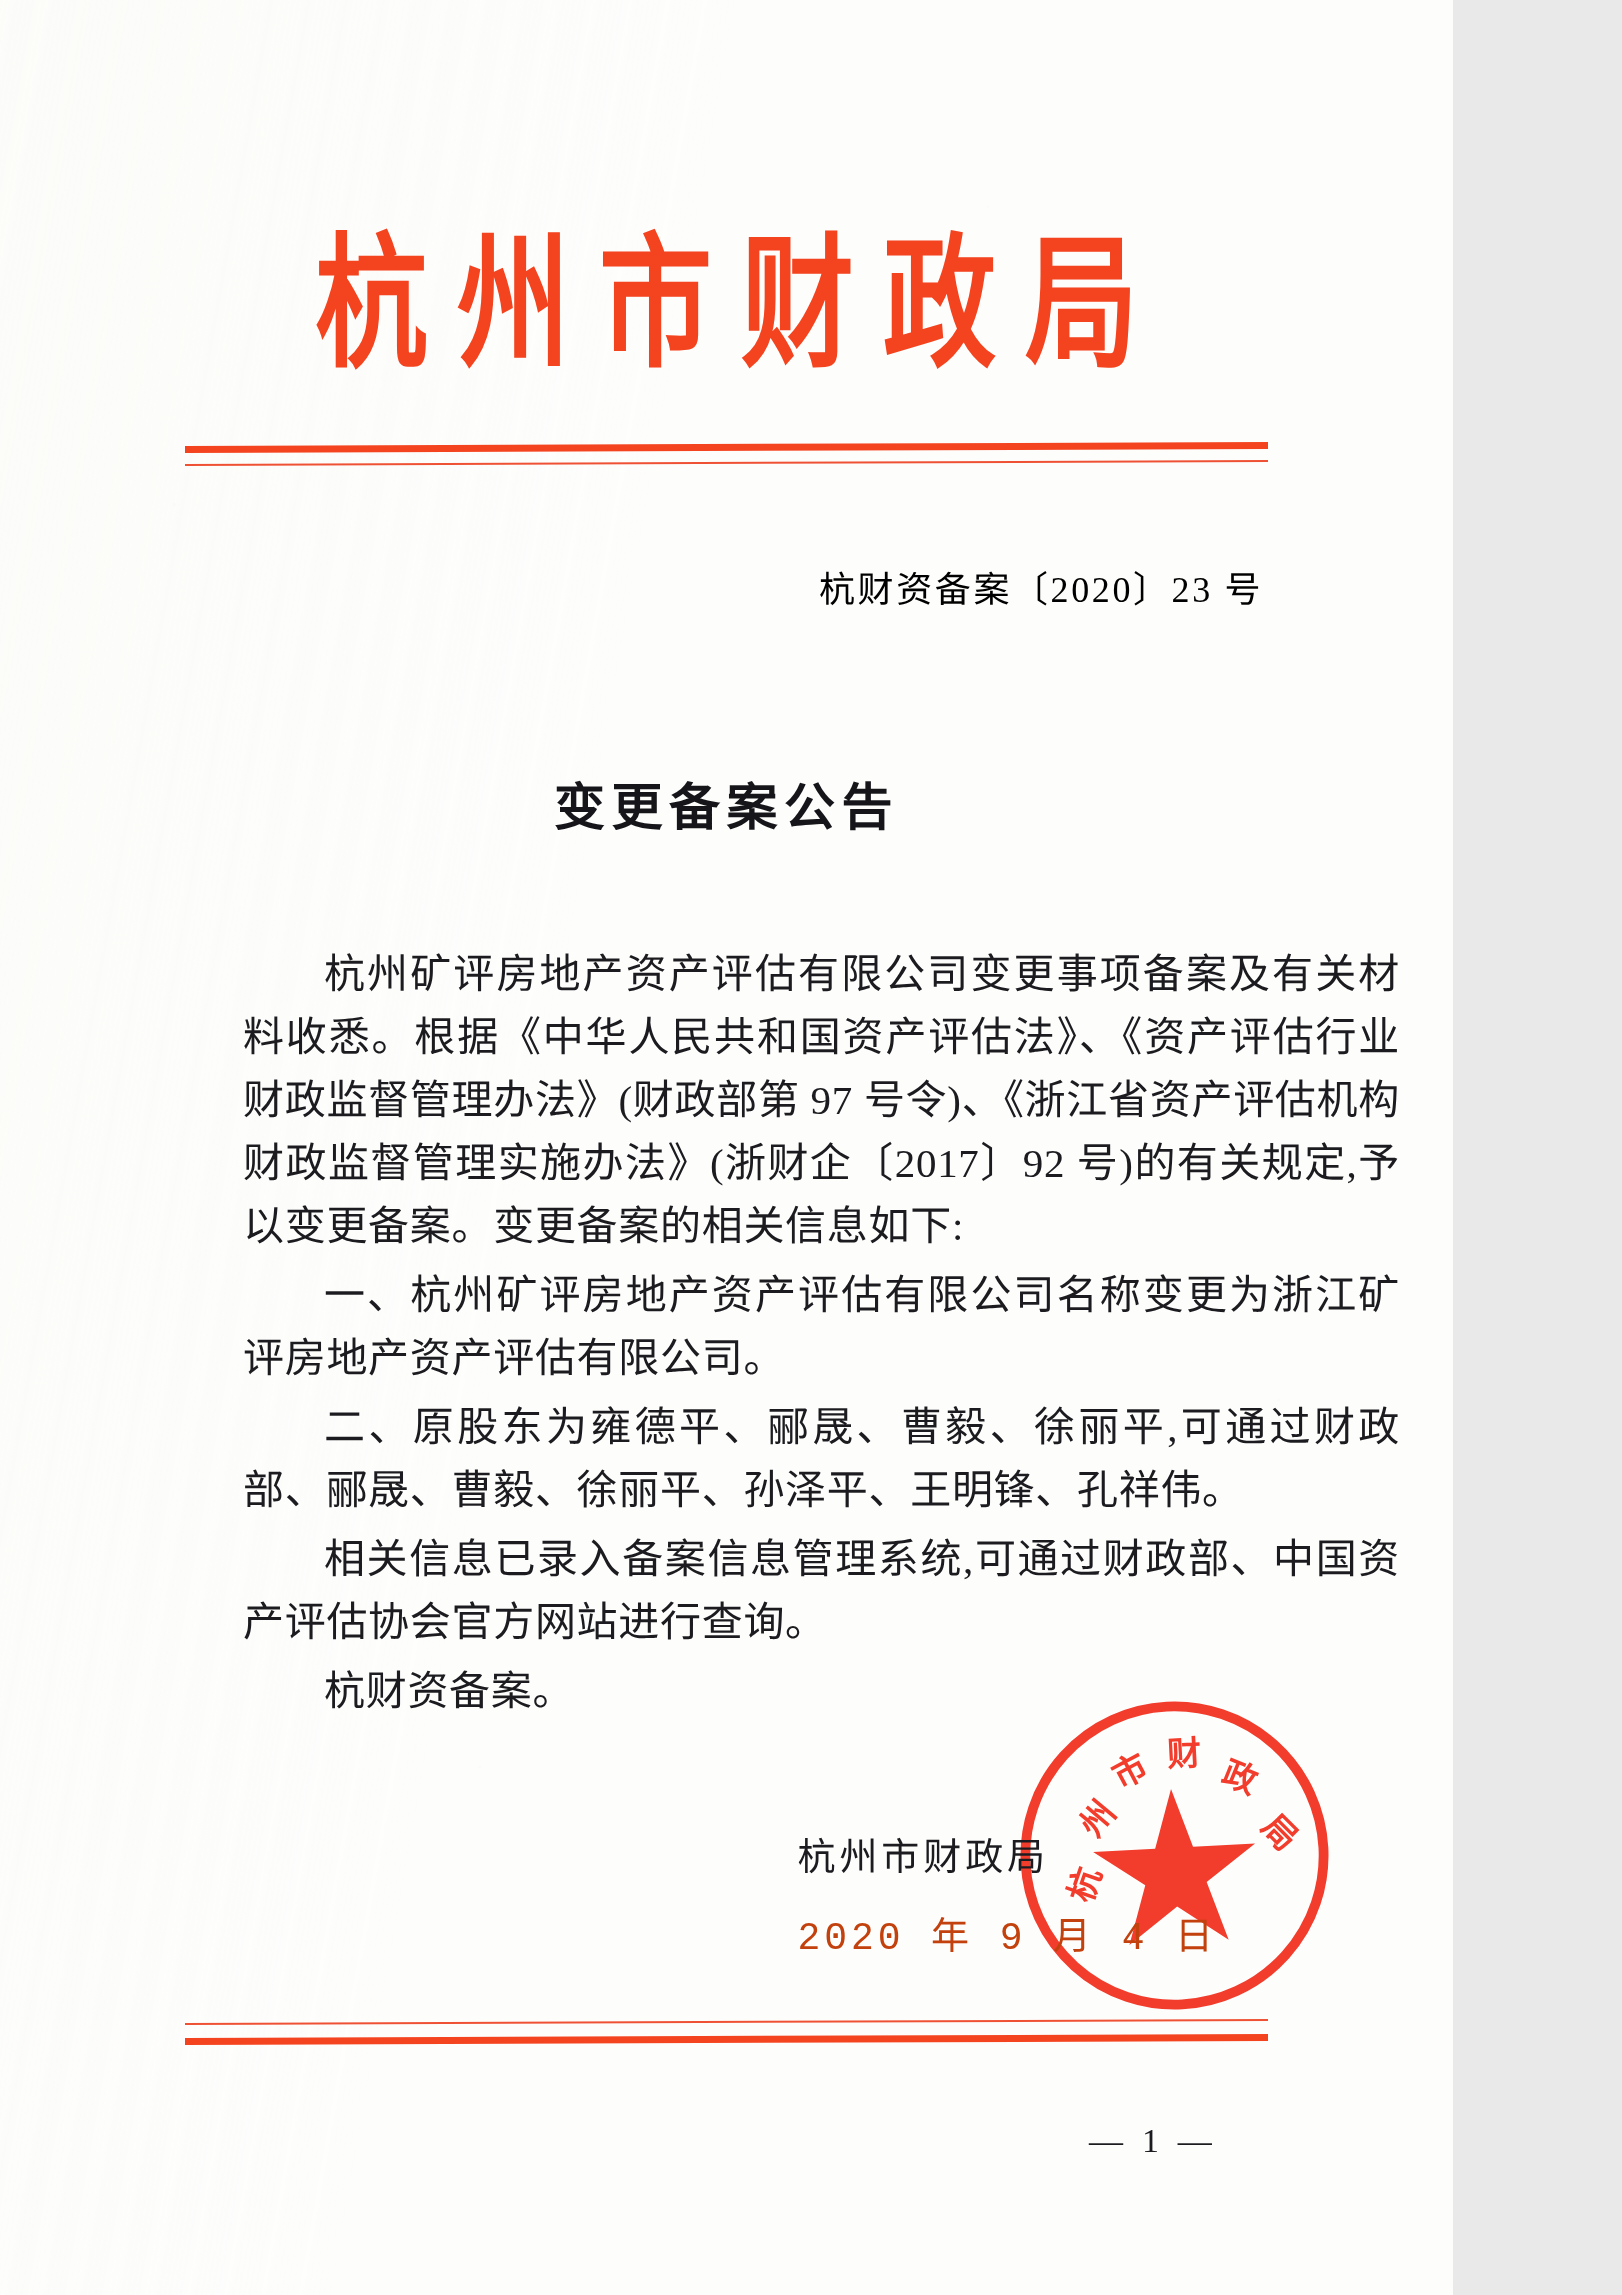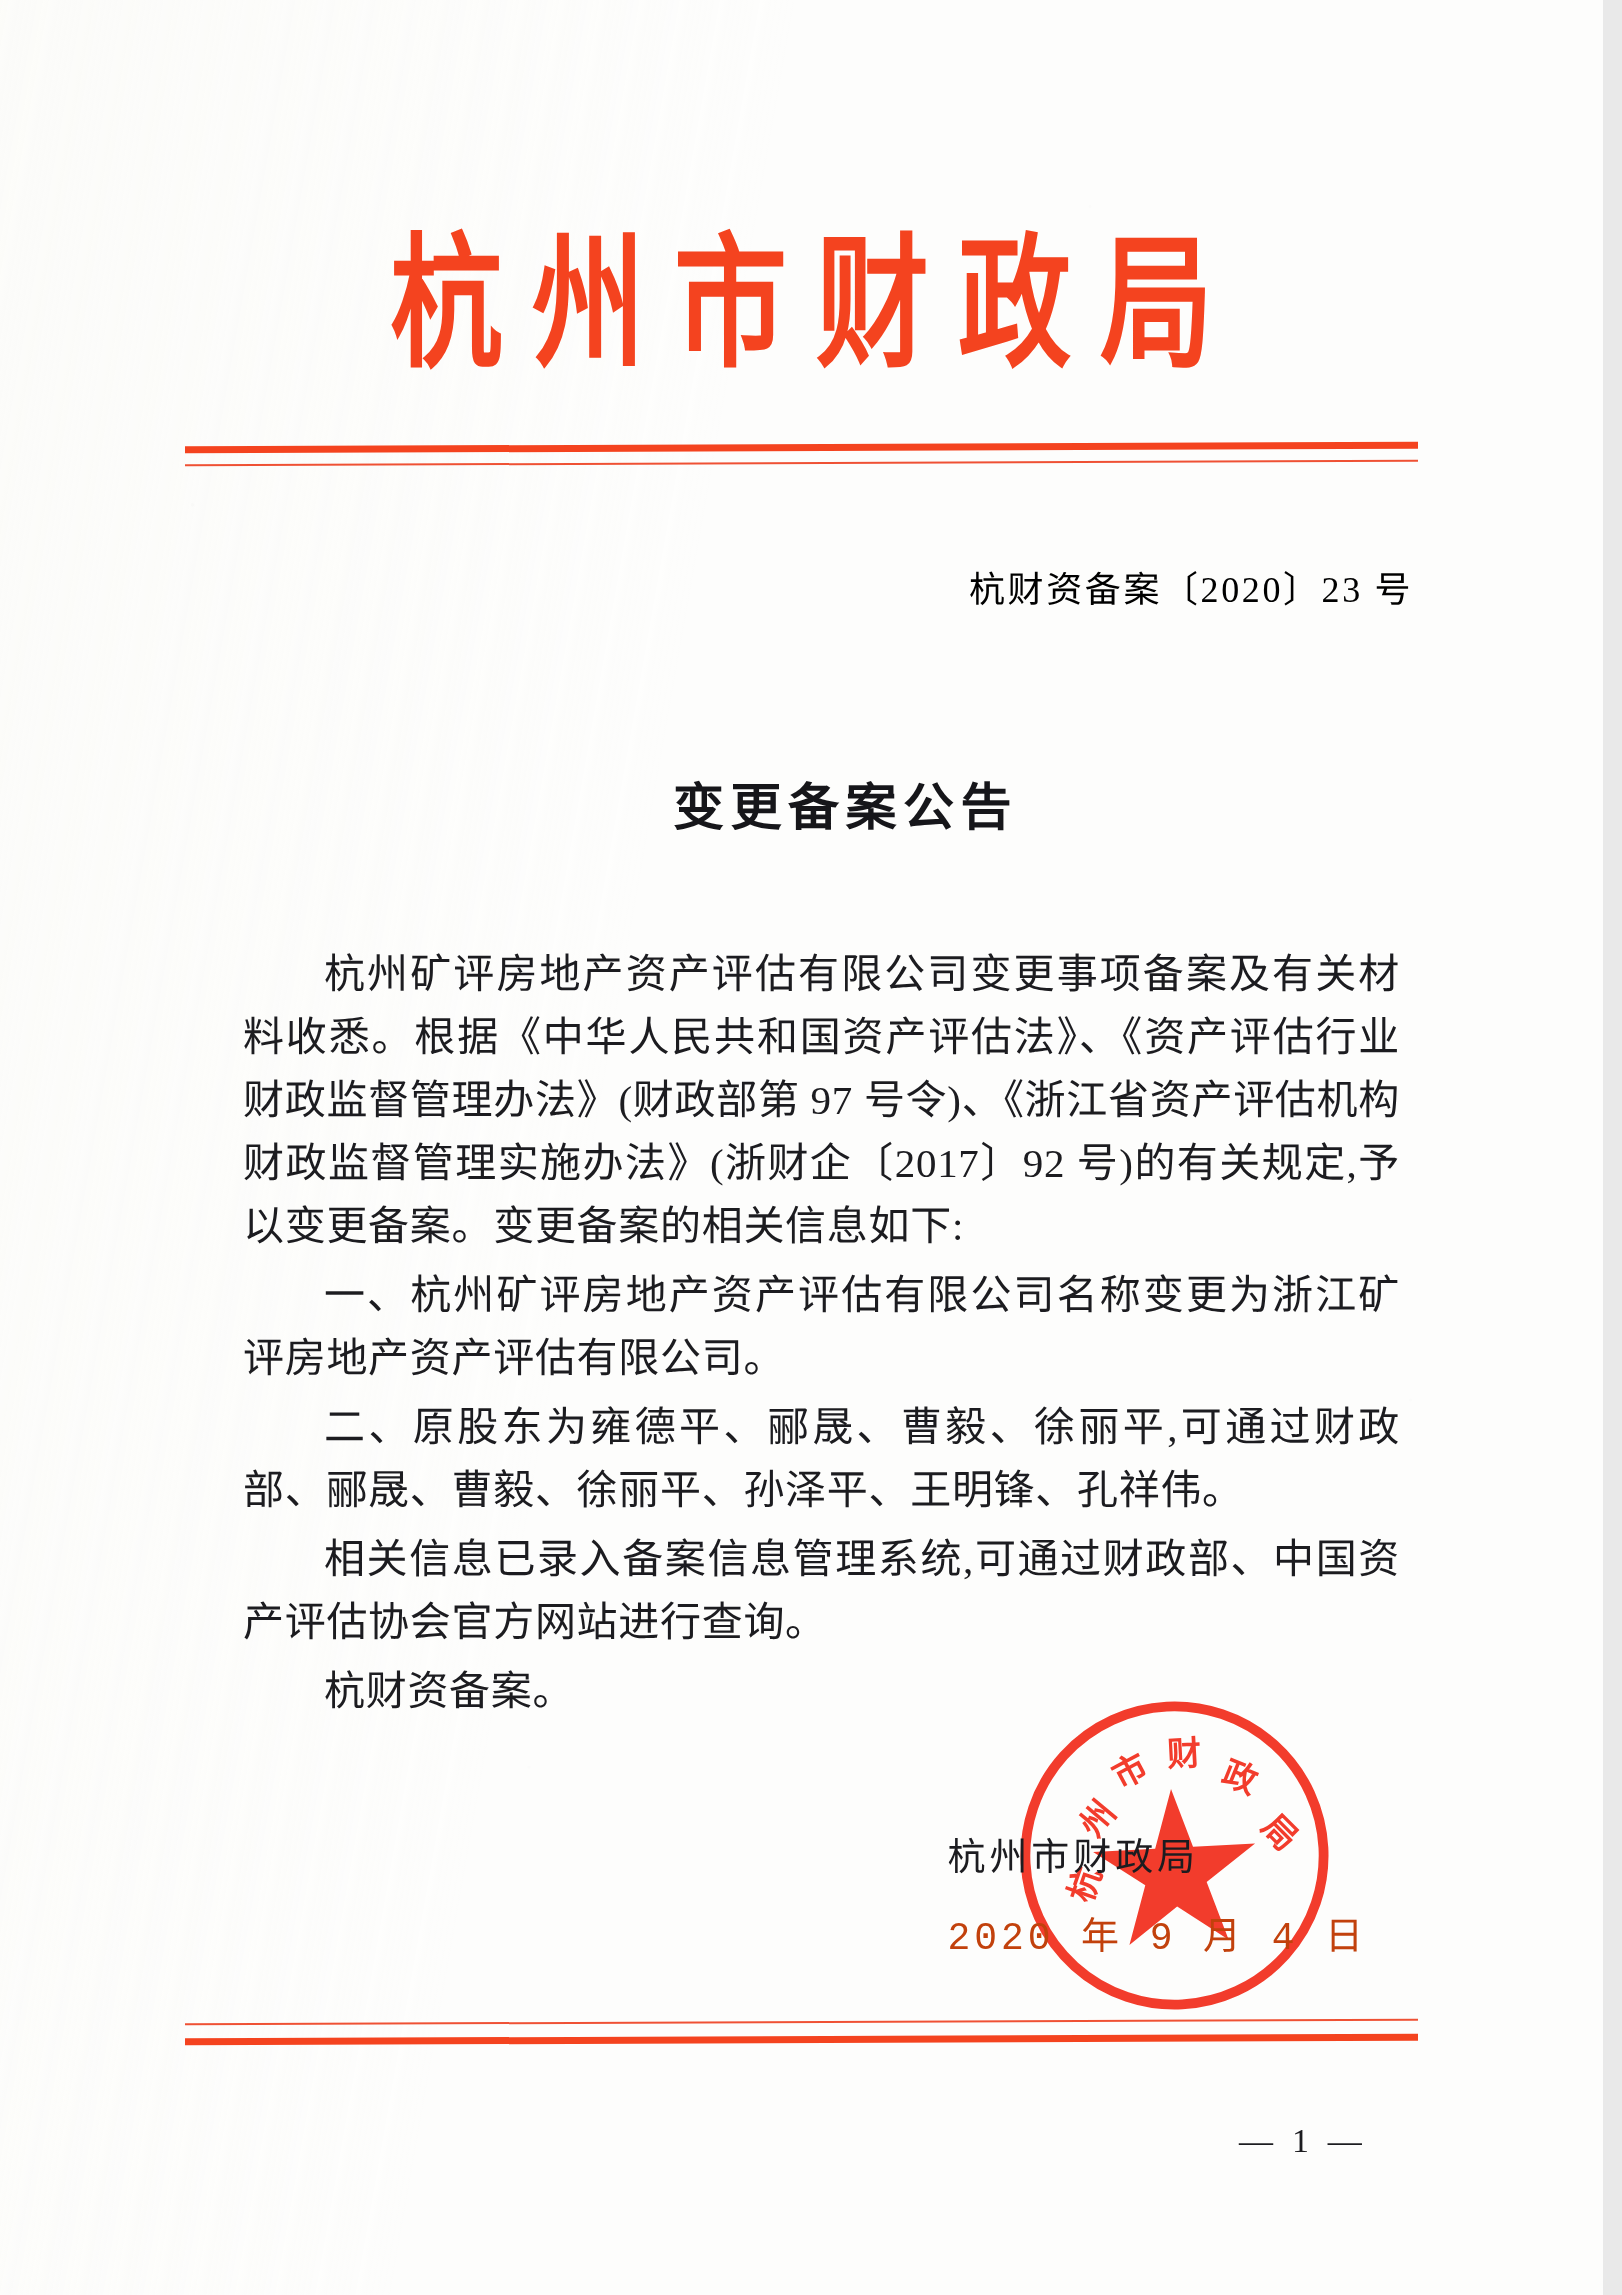--- a/index.html
+++ b/index.html
@@ -3,21 +3,21 @@
 <meta charset="utf-8">
 <title>杭财资备案〔2020〕23号 变更备案公告</title>
 <style>
   html, body {
     margin: 0;
     padding: 0;
     background: #e9e9e9;
   }
   .page {
     position: relative;
-    width: 1603px;
+    width: 1453px;
     height: 2295px;
     background: #fdfdfc;
     box-sizing: border-box;
     overflow: hidden;
     font-family: "Liberation Serif", "DejaVu Serif", serif;
     color: #1a1a1a;
   }
   
   .paper-texture {
     position: absolute;
@@ -89,21 +89,20 @@
     position: absolute;
     top: 766px;
     left: 0;
     width: 100%;
     text-align: center;
     font-family: Liberation Sans, sans-serif;
     font-size: 51px;
     font-weight: 700;
     letter-spacing: 6.5px;
     color: #16161a;
-    margin-left: 44px;
   }
 
   
   .body-text {
     position: absolute;
     top: 937px;
     left: 243px;
     width: 1157px;
   }
   .para {

